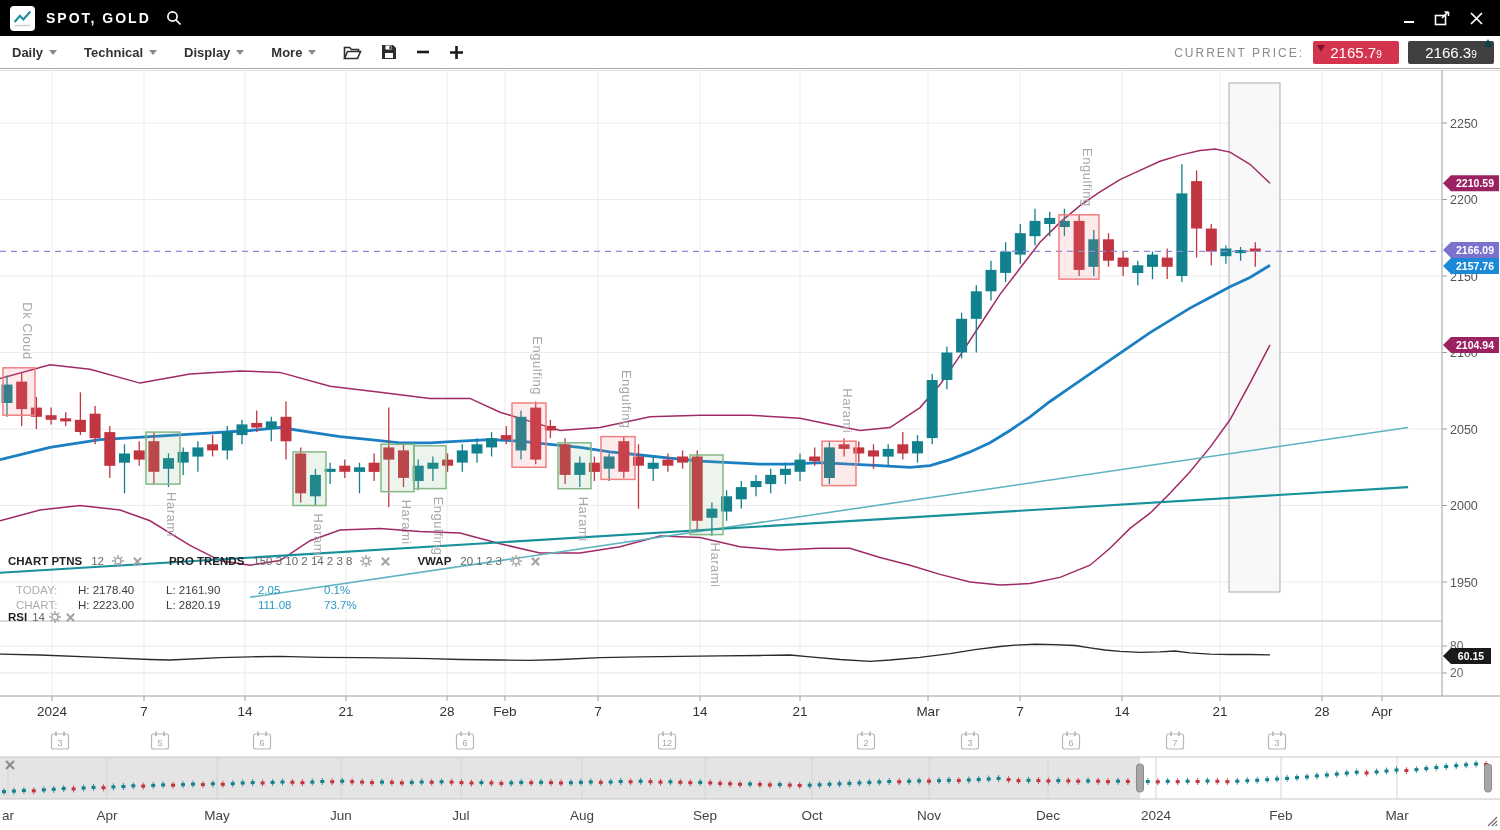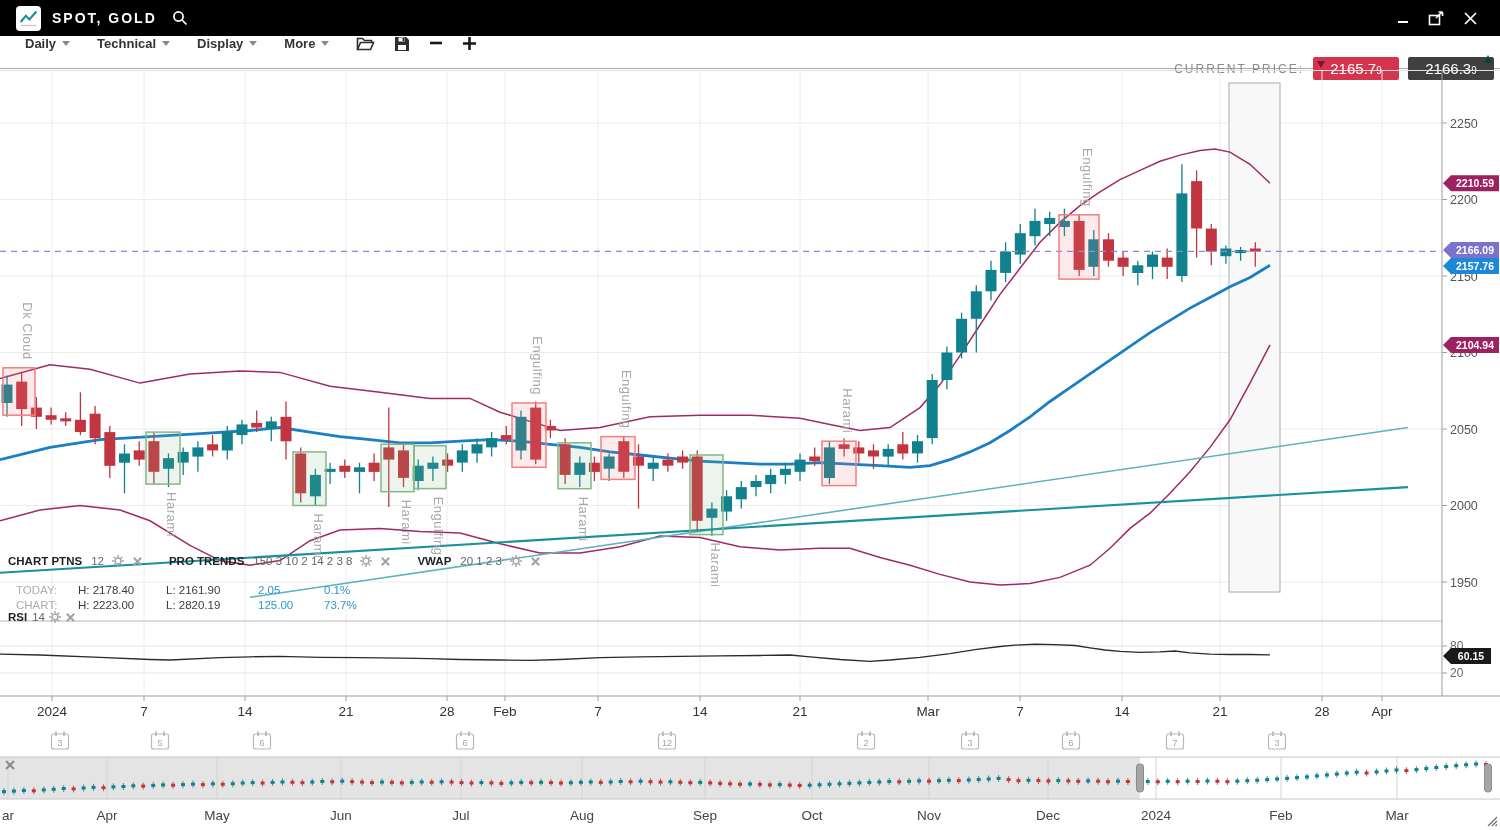--- a/index.html
+++ b/index.html
@@ -1,30 +1,30 @@
 <!DOCTYPE html>
 <html><head>
 <meta charset="utf-8">
 <style>
   html,body{margin:0;padding:0;background:#e9e9e9;}
   body{font-family:"Liberation Sans",sans-serif;}
   #app{position:relative;width:1500px;height:830px;background:#fff;overflow:hidden;border-bottom:2px solid #b5b5b5;}
   
-  .titlebar{height:36px;background:#000;color:#fff;display:flex;align-items:center;padding:0 16px;box-sizing:border-box;}
+  .titlebar{height:36px;background:#000;color:#fff;display:flex;align-items:center;padding:0 10px;box-sizing:border-box;}
   .logo{width:25px;height:25px;background:#fff;border-radius:4px;margin-right:11px;display:flex;align-items:center;justify-content:center;}
   .symbol{font-size:14px;letter-spacing:2px;font-weight:bold;}
   .tb-search{margin-left:14px;display:flex;align-items:center;cursor:pointer;}
   .win-controls{margin-left:auto;display:flex;gap:18px;align-items:center;padding-right:6px;}
   .win-controls svg{cursor:pointer;}
   
-  .toolbar{height:33px;display:flex;align-items:flex-start;padding:0 25px;border-bottom:1px solid #a9a9a9;box-sizing:border-box;position:relative;background:#fff;}
+  .toolbar{height:33px;display:flex;align-items:center;padding:0 12px;border-bottom:1px solid #a9a9a9;box-sizing:border-box;position:relative;background:#fff;}
   .menu{font-size:13px;color:#333;font-weight:bold;margin-right:27px;display:flex;align-items:center;gap:6px;cursor:pointer;}
   .caret{width:0;height:0;border-left:4px solid transparent;border-right:4px solid transparent;border-top:5px solid #8a8a8a;}
   .tb-icon{margin-right:19px;display:flex;align-items:center;cursor:pointer;}
-  .price-area{position:absolute;right:6px;top:16px;height:33px;display:flex;align-items:center;gap:9px;}
+  .price-area{position:absolute;right:6px;top:0;height:33px;display:flex;align-items:center;gap:9px;}
   .price-label{font-size:12px;color:#8a8a8a;letter-spacing:2px;}
   .pbadge{width:86px;height:23px;color:#fff;font-size:15px;font-weight:normal;display:flex;align-items:center;justify-content:center;border-radius:2px;position:relative;}
   .pbadge.red{background:#d5344e;}
   .pbadge.teal{background:#404040;}
   .sub9{font-size:10px;margin-top:4px;}
   .arrdn{position:absolute;left:4px;top:4px;width:0;height:0;border-left:4px solid transparent;border-right:4px solid transparent;border-top:7px solid #7a1430;}
   .arrup{position:absolute;right:2px;top:-2px;width:0;height:0;border-left:4px solid transparent;border-right:4px solid transparent;border-bottom:8px solid #06444a;}
   
   #chart{position:absolute;left:0;top:70px;}
   
@@ -886,21 +886,21 @@
           <path d="M2 2l8 8M10 2l-8 8" stroke="#a2a2a2" stroke-width="2.2"></path>
         </svg>
       </span>
   </div>
 
   <div class="overlay stats">
     <div class="stat-row">
       <span class="st-label">TODAY:</span><span class="st-h">H: 2178.40</span><span class="st-l">L: 2161.90</span><span class="st-chg">2.05</span><span class="st-pct">0.1%</span>
     </div>
     <div class="stat-row">
-      <span class="st-label">CHART:</span><span class="st-h">H: 2223.00</span><span class="st-l">L: 2820.19</span><span class="st-chg">125.00</span><span class="st-pct">73.7%</span>
+      <span class="st-label">CHART:</span><span class="st-h">H: 2223.00</span><span class="st-l">L: 2820.19</span><span class="st-chg">111.08</span><span class="st-pct">73.7%</span>
     </div>
   </div>
 
   <div class="overlay rsi-head">
     <span class="ind-name">RSI</span>
     <span class="ind-params">14</span>
     <span class="mini-icon">
         <svg width="14" height="14" viewBox="0 0 16 16">
           <g stroke="#a2a2a2" stroke-width="1.6">
             <circle cx="8" cy="8" r="3.4" fill="none"></circle>

